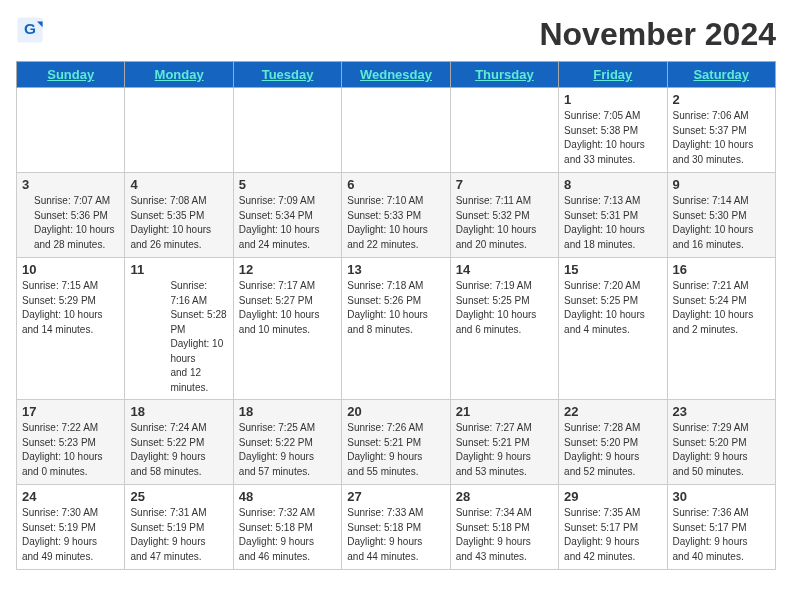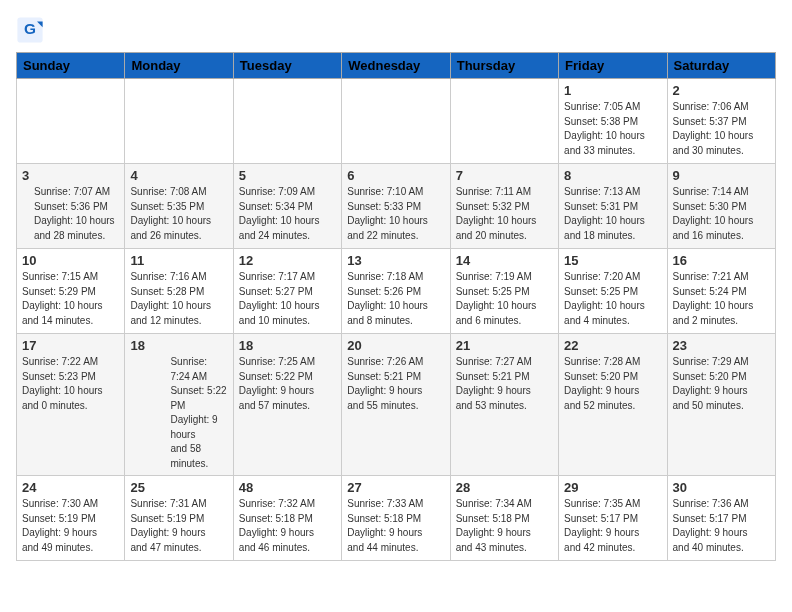--- a/index.html
+++ b/index.html
@@ -42,25 +42,26 @@
       font-size: 15px;
       color: #444;
     }
     table {
       width: 100%;
       border-collapse: collapse;
       table-layout: fixed;
     }
     thead tr th {
       background-color: #1565c0;
-      color: #000000;
-      text-align: left;
+      color: #5eead4;
+      text-align: center;
       padding: 5px 6px;
       font-size: 13px;
       border: 1px solid #aaa;
+      text-decoration: underline;
     }
     tbody tr td {
       vertical-align: top;
       border: 1px solid #ccc;
       padding: 4px 5px;
       font-size: 10.5px;
       color: #333;
       height: 85px;
       background: #fff;
     }
@@ -85,20 +86,21 @@
 
 <div class="header-row">
   <div class="logo">
     <svg class="logo-icon" viewBox="0 0 40 40">
       <rect x="2" y="2" width="36" height="36" rx="4" fill="#e8f0fe"></rect>
       <text x="20" y="26" text-anchor="middle" font-size="22" font-weight="bold" fill="#1565c0">G</text>
       <polygon points="30,8 38,8 38,16" fill="#1565c0"></polygon>
     </svg>
   </div>
   <div class="title-block">
+    <div class="calendar-title">November 2024</div>
   </div>
 </div>
 
 <table>
   <thead>
     <tr>
     <th>Sunday</th>
         <th>Monday</th>
         <th>Tuesday</th>
         <th>Wednesday</th>
@@ -183,21 +185,21 @@
       <tr>
         <td>
           <span class="day-num">10</span>
           <div class="day-info" style="white-space: pre-line;">Sunrise: 7:15 AM
 Sunset: 5:29 PM
 Daylight: 10 hours
 and 14 minutes.</div>
         </td>
         <td>
           <span class="day-num">11</span>
-          <div class="day-info" style="white-space: pre-line;">Sunrise: 7:16 AM
+          <div class="day-info" style="white-space: pre-line; margin-left: 40px;">Sunrise: 7:16 AM
 Sunset: 5:28 PM
 Daylight: 10 hours
 and 12 minutes.</div>
         </td>
         <td>
           <span class="day-num">12</span>
           <div class="day-info" style="white-space: pre-line;">Sunrise: 7:17 AM
 Sunset: 5:27 PM
 Daylight: 10 hours
 and 10 minutes.</div>
@@ -234,21 +236,21 @@
       <tr>
         <td>
           <span class="day-num">17</span>
           <div class="day-info" style="white-space: pre-line;">Sunrise: 7:22 AM
 Sunset: 5:23 PM
 Daylight: 10 hours
 and 0 minutes.</div>
         </td>
         <td>
           <span class="day-num">18</span>
-          <div class="day-info" style="white-space: pre-line; margin-left: 40px;">Sunrise: 7:24 AM
+          <div class="day-info" style="white-space: pre-line;">Sunrise: 7:24 AM
 Sunset: 5:22 PM
 Daylight: 9 hours
 and 58 minutes.</div>
         </td>
         <td>
           <span class="day-num">18</span>
           <div class="day-info" style="white-space: pre-line;">Sunrise: 7:25 AM
 Sunset: 5:22 PM
 Daylight: 9 hours
 and 57 minutes.</div>

